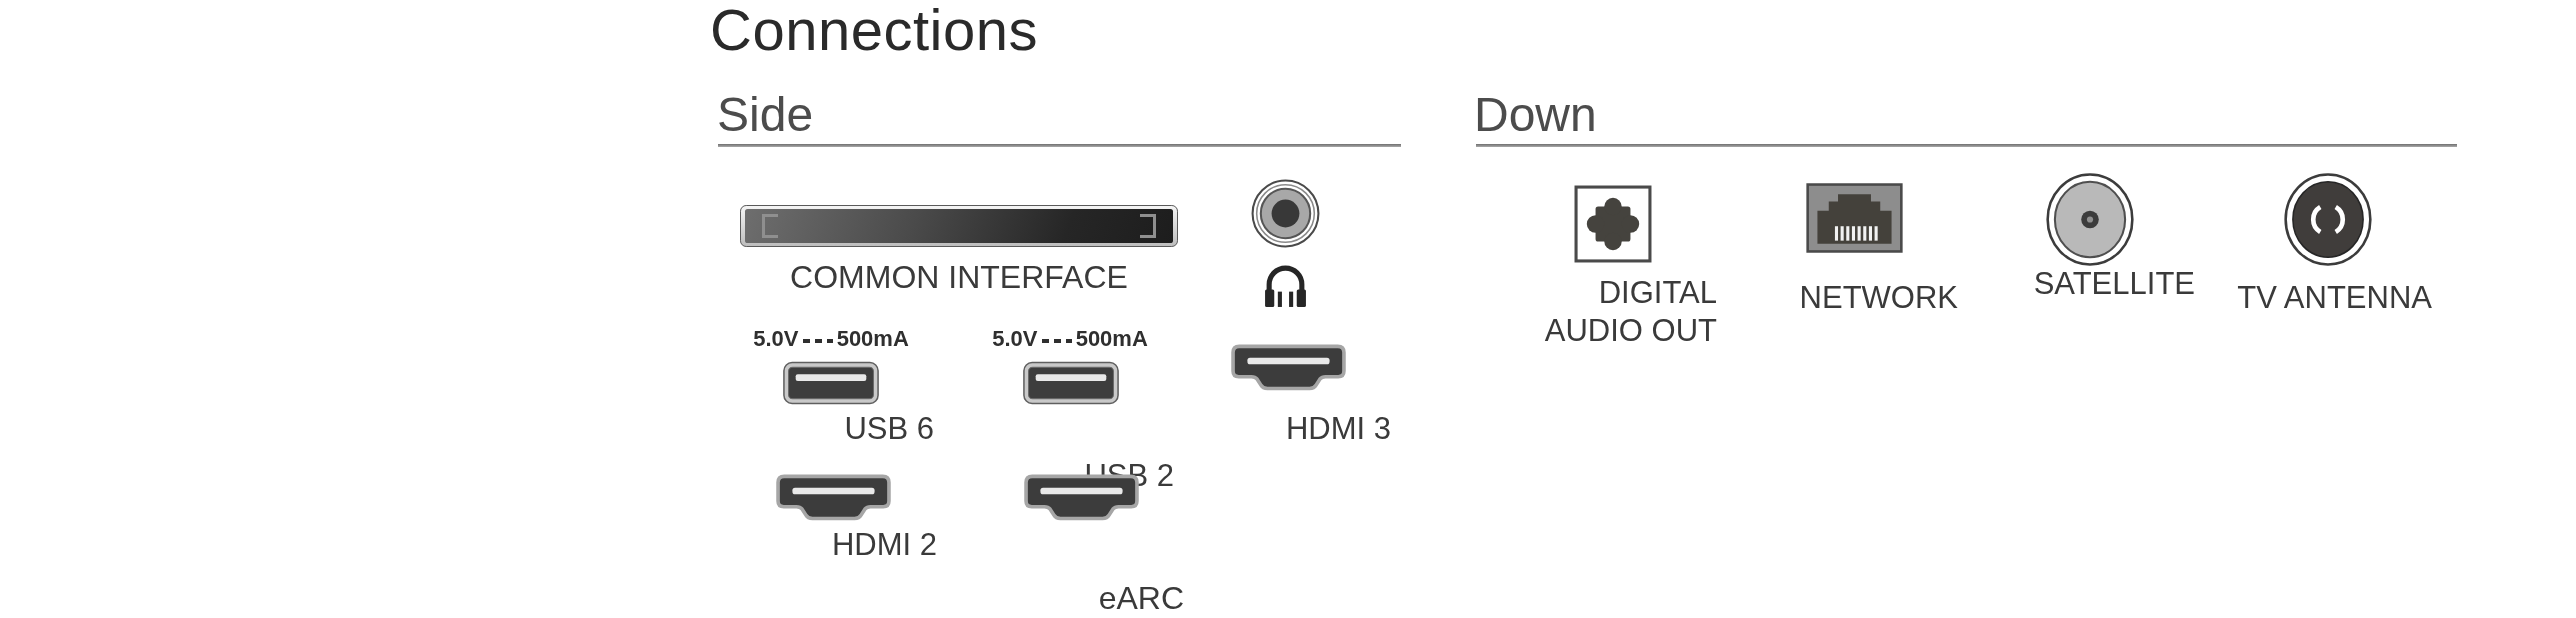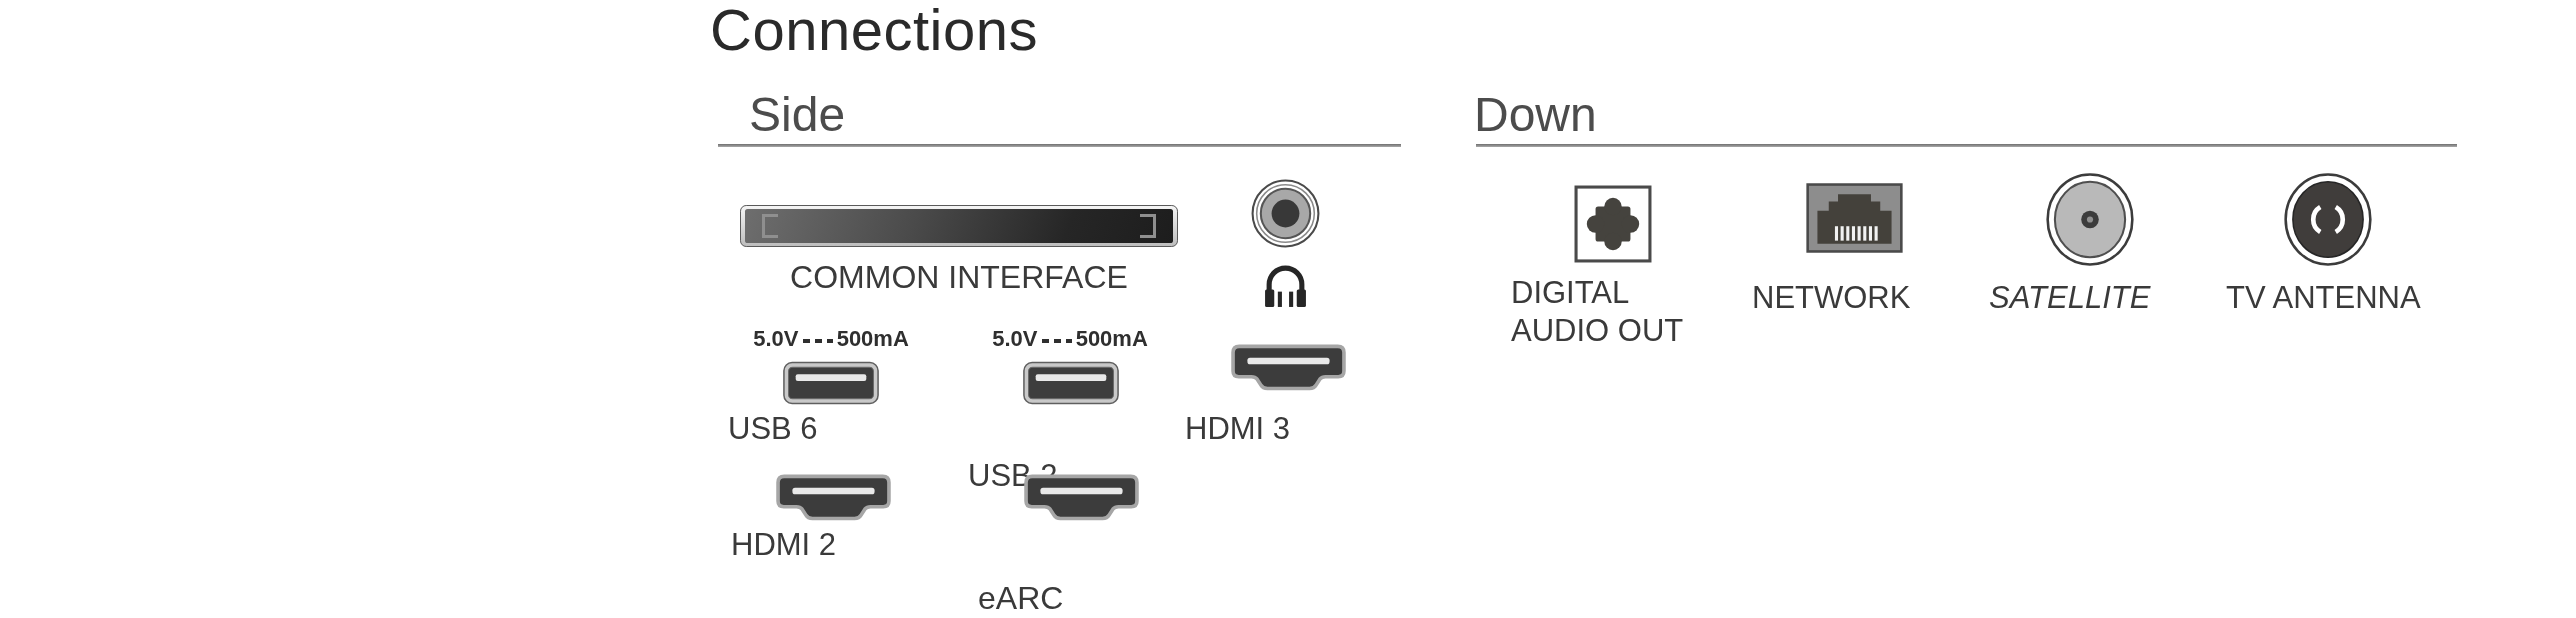--- a/index.html
+++ b/index.html
@@ -13,31 +13,31 @@
   .title{
     position:absolute;left:710px;top:-4.1px;
     font-size:58px;font-weight:400;color:#2a2a2a;
     letter-spacing:0.5px;white-space:nowrap;
   }
   .section-heading{
     position:absolute;top:87px;
     font-size:48px;font-weight:400;color:#4c4c4c;
     letter-spacing:0;white-space:nowrap;
   }
-  .heading-side{left:717px;margin-left:32px;}
+  .heading-side{left:717px;}
   .heading-down{left:1474px;}
   .rule{
     position:absolute;top:144px;height:3.1px;
     background:linear-gradient(#6f6f6f,#aaaaaa);
   }
   .rule-side{left:718px;width:683px;}
   .rule-down{left:1476px;width:981px;}
 
   .port-label{
-    position:absolute;width:206px;text-align:left;
+    position:absolute;width:206px;text-align:right;
     font-size:31px;color:#3a3a3a;font-weight:400;
     letter-spacing:0;white-space:nowrap;
   }
   .ci-label{
     position:absolute;left:740px;top:259px;width:438px;text-align:center;
     font-size:32px;color:#3a3a3a;white-space:nowrap;
   }
   .two-line{line-height:37px;}
 
   .rating{
@@ -174,21 +174,21 @@
     </g>
   </svg>
   <div class="port-label" style="left:1752px;top:280px;">NETWORK</div>
 
   <svg class="abs" style="left:2045px;top:172px;" width="90" height="95" viewBox="0 0 174 184">
     <ellipse cx="87" cy="92" rx="82" ry="87" fill="#ffffff" stroke="#3c3c3c" stroke-width="5"></ellipse>
     <ellipse cx="87" cy="92" rx="68" ry="73" fill="#b9b9b9" stroke="#4f4f4f" stroke-width="4"></ellipse>
     <circle cx="87" cy="92" r="17" fill="#3c3c3c"></circle>
     <circle cx="87" cy="92" r="6" fill="#909090"></circle>
   </svg>
-  <div class="port-label" style="left:1989px;top:280px;font-style:italic;">SATELLITE</div>
+  <div class="port-label" style="left:1989px;top:266px;">SATELLITE</div>
 
   <svg class="abs" style="left:2283px;top:172px;" width="90" height="95" viewBox="0 0 174 184">
     <ellipse cx="87" cy="92" rx="82" ry="87" fill="#ffffff" stroke="#3c3c3c" stroke-width="5"></ellipse>
     <ellipse cx="87" cy="92" rx="68" ry="73" fill="#403d3b" stroke="#262626" stroke-width="3"></ellipse>
     <path d="M72,68 A28,28 0 0 0 72,116" fill="none" stroke="#ffffff" stroke-width="9"></path>
     <path d="M102,68 A28,28 0 0 1 102,116" fill="none" stroke="#ffffff" stroke-width="9"></path>
   </svg>
   <div class="port-label" style="left:2226px;top:280px;">TV ANTENNA</div>
 
 </div>

